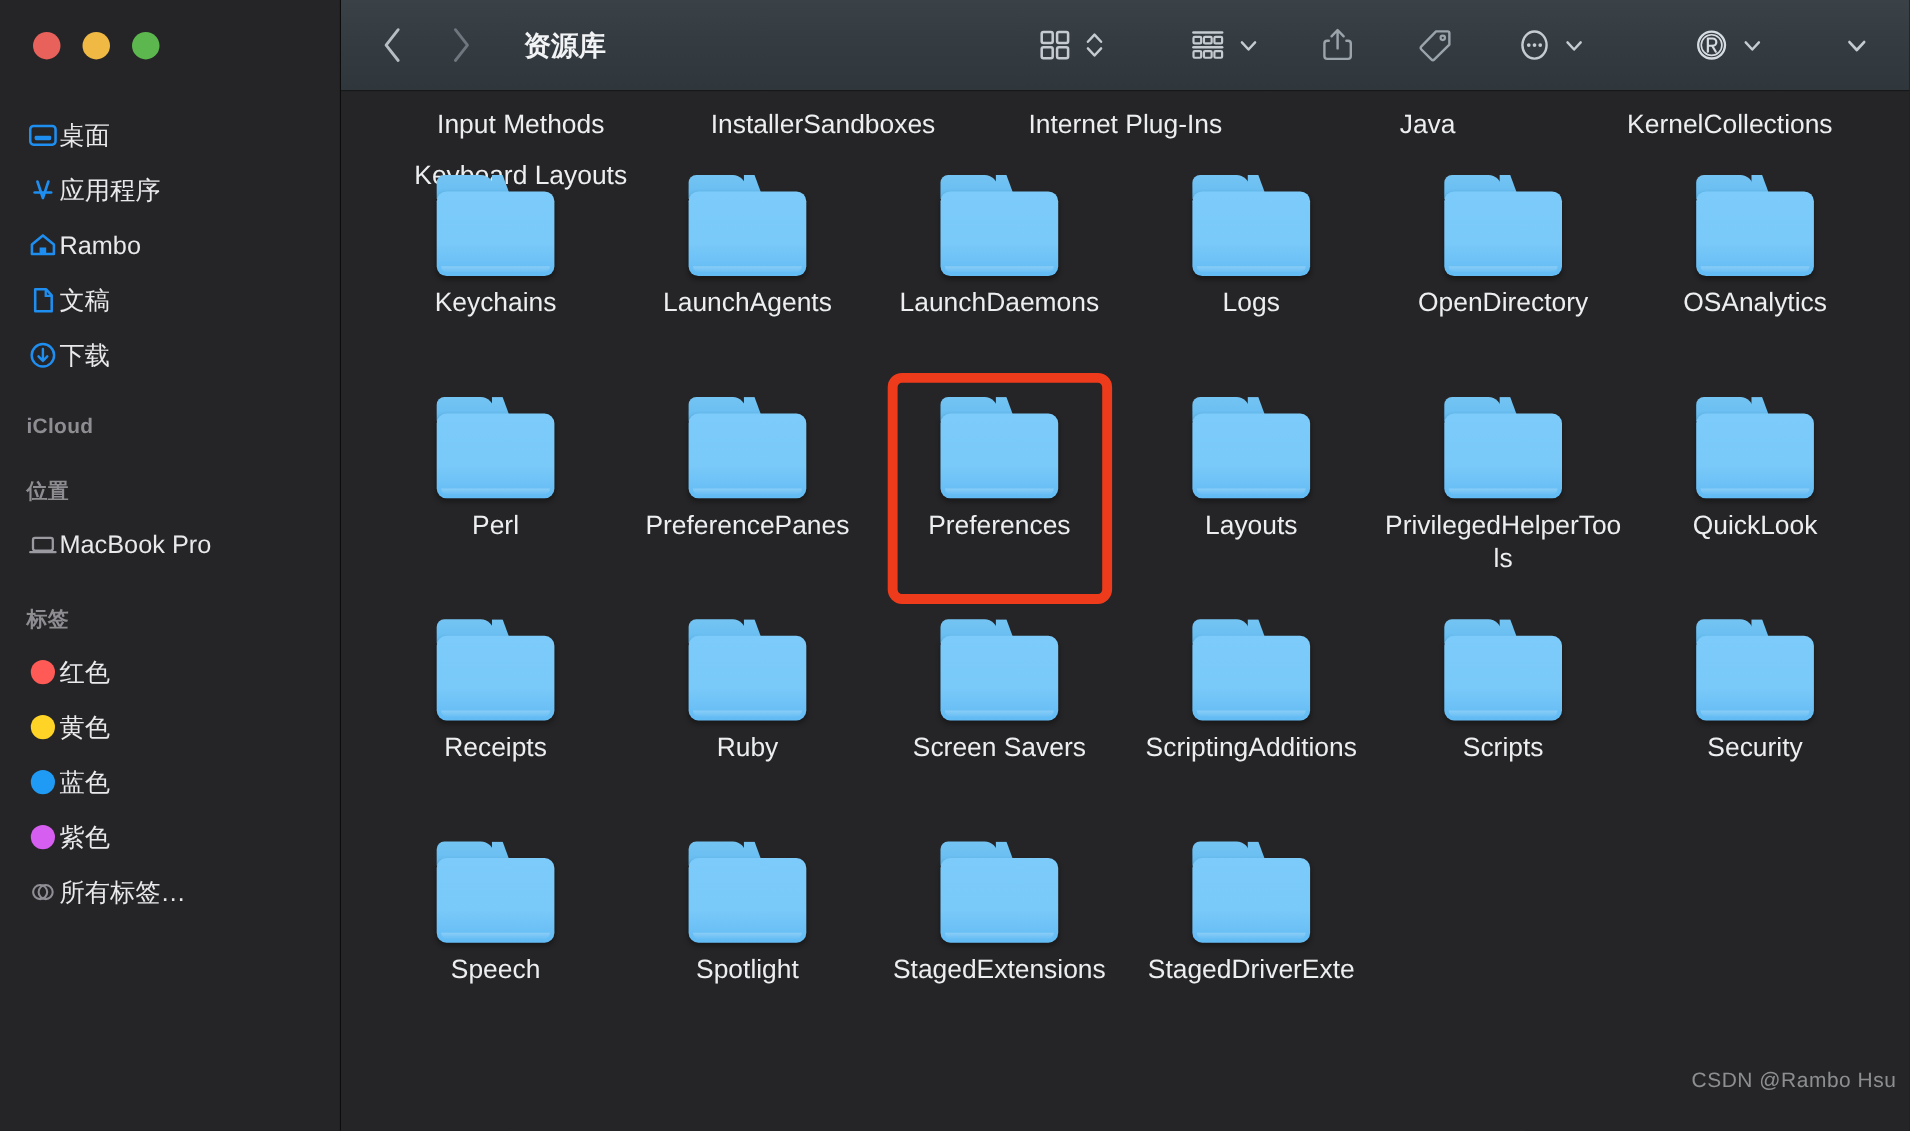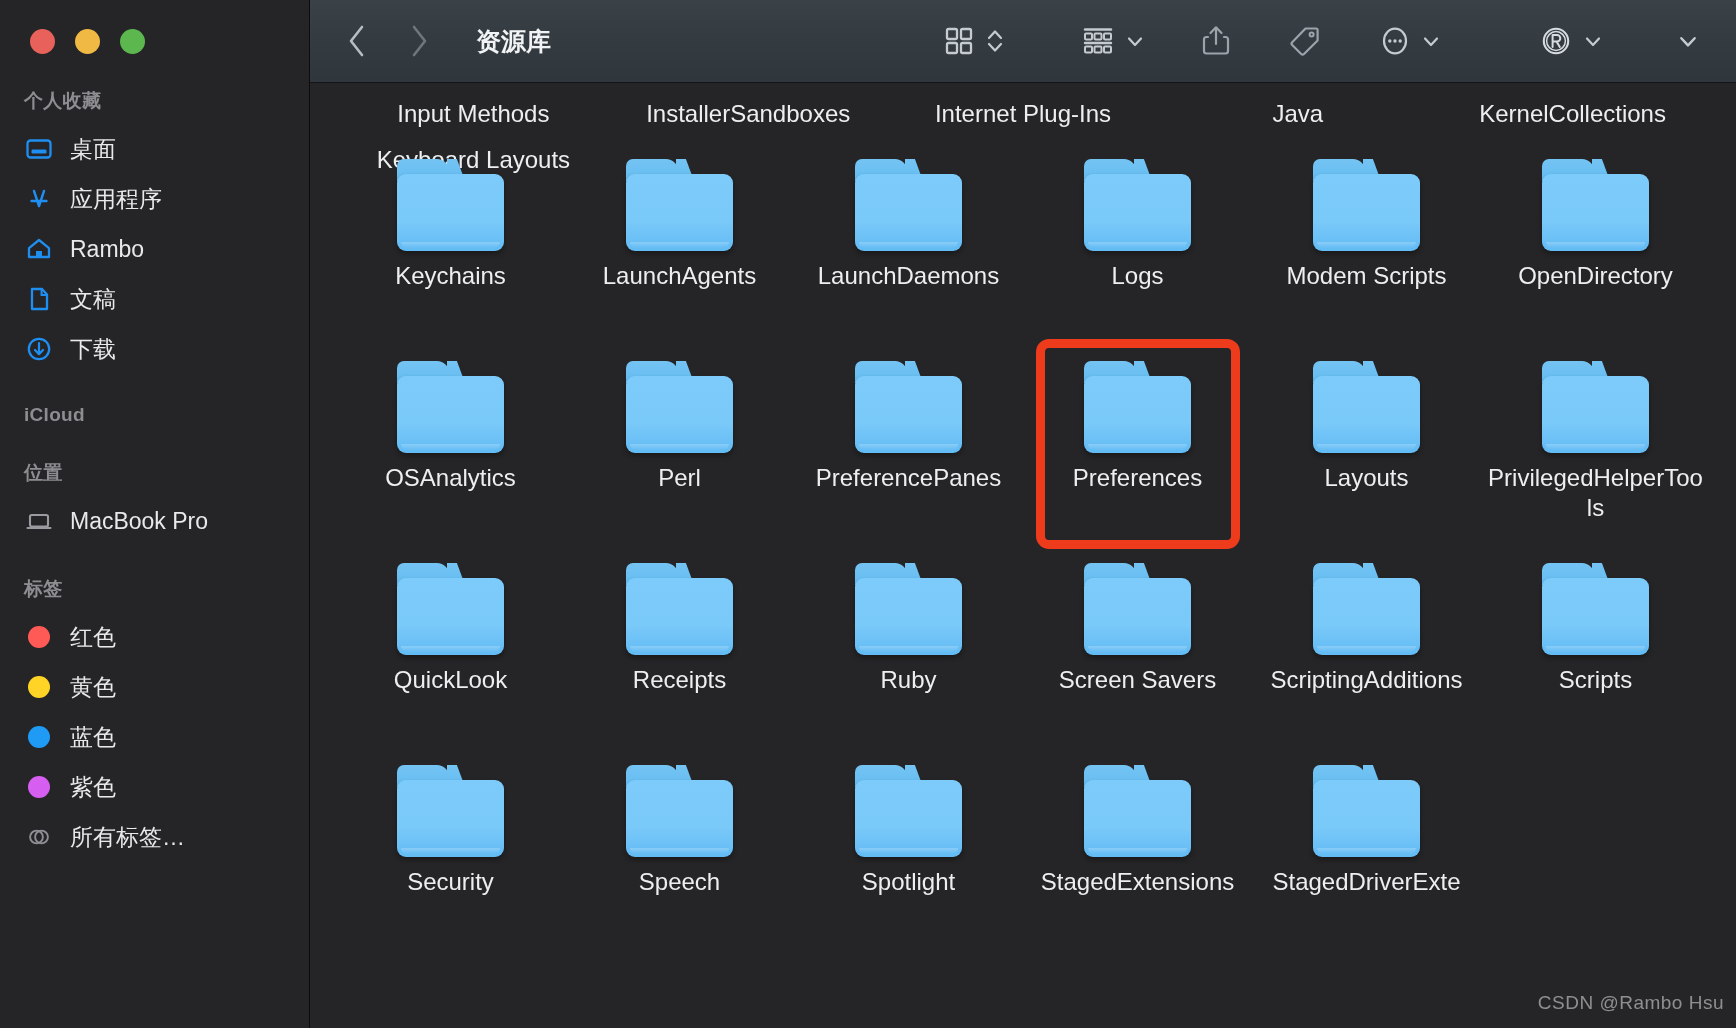--- a/index.html
+++ b/index.html
@@ -43,21 +43,20 @@
     padding: 0 0 0 24px;
   }
   .sb-list { list-style: none; }
   .sb-item {
     display: flex;
     align-items: center;
     height: 50px;
     padding-left: 24px;
     color: #e9e9ec;
     font-size: 23px;
-    gap: 16px;
   }
   .sb-icon {
     width: 30px; height: 30px;
     flex: 0 0 30px;
     display: flex; align-items: center; justify-content: center;
   }
   .sb-icon svg { display: block; }
   .dot { width: 22px; height: 22px; border-radius: 50%; }
   .sb-label { line-height: 1; }
 
@@ -190,21 +189,21 @@
     height: 192px;
     border: 9px solid #ee3b1c;
     border-radius: 13px;
     pointer-events: none;
     z-index: 5;
   }
 
   .watermark {
     position: absolute;
     right: 12px;
-    bottom: 14px;
+    bottom: 34px;
     color: rgba(205,207,210,.62);
     font-size: 19px;
     letter-spacing: .5px;
     pointer-events: none;
     z-index: 9;
   }
 </style>
 </head>
 <body>
 
@@ -212,21 +211,20 @@
 
   <aside class="sidebar">
     <div class="traffic">
       <span class="light red"></span>
       <span class="light yellow"></span>
       <span class="light green"></span>
     </div>
 
     <div class="gap-34"></div>
 
-    <div class="sb-section">个人收藏</div>
     <div class="gap-10"></div>
     <ul class="sb-list">
       <li class="sb-item">
         <span class="sb-icon">
           <svg width="28" height="28" viewBox="0 0 28 28">
             <rect x="2.5" y="5.5" width="23" height="17" rx="3" fill="none" stroke="#1f8ef1" stroke-width="2.3"></rect>
             <rect x="6.5" y="14.5" width="15" height="4" rx="1.3" fill="#1f8ef1"></rect>
           </svg>
         </span>
         <span class="sb-label">桌面</span>
@@ -497,27 +495,20 @@
               <div class="tab"></div>
               <div class="body"></div>
             </div>
           <div class="cell-label">Logs</div>
         </div>
         <div class="cell">
           <div class="folder">
               <div class="tab"></div>
               <div class="body"></div>
             </div>
-          <div class="cell-label">Modem Scripts</div>
-        </div>
-        <div class="cell">
-          <div class="folder">
-              <div class="tab"></div>
-              <div class="body"></div>
-            </div>
           <div class="cell-label">OpenDirectory</div>
         </div>
 
         <div class="cell">
           <div class="folder">
               <div class="tab"></div>
               <div class="body"></div>
             </div>
           <div class="cell-label">OSAnalytics</div>
         </div>

